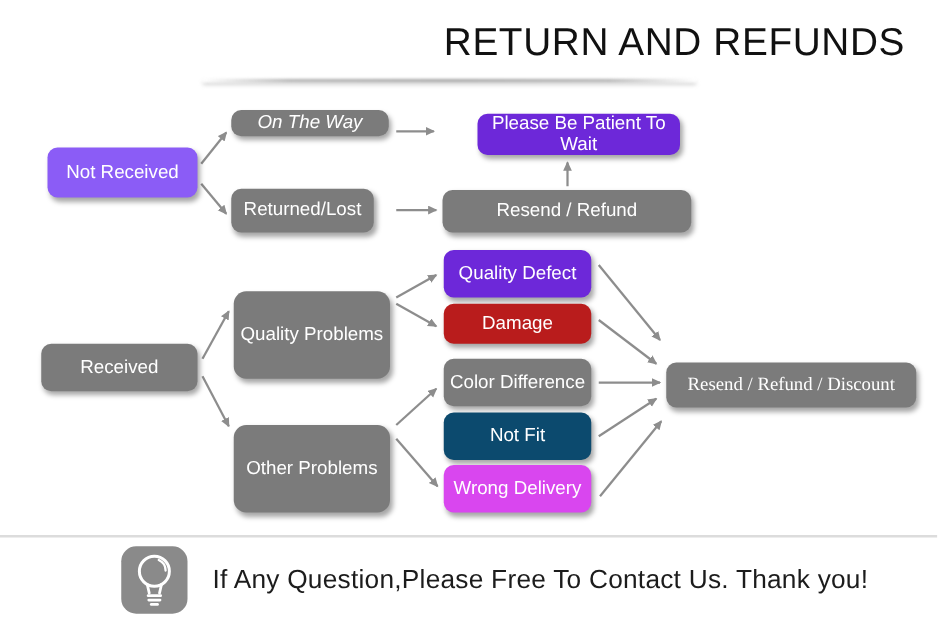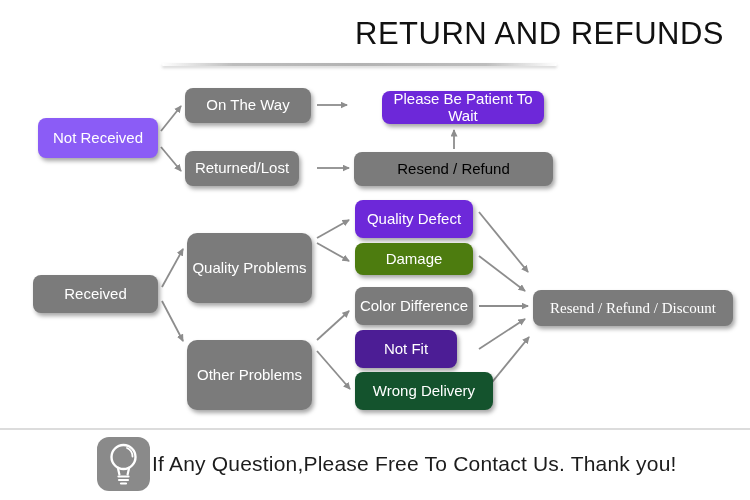--- a/index.html
+++ b/index.html
@@ -29,21 +29,21 @@
   .footer-divider{
     position:absolute;left:0;top:428px;width:750px;height:2px;background:#dcdcdc;
   }
   .footer{
     position:absolute;left:97px;top:437px;height:54px;display:flex;align-items:center;
   }
   .bulb-icon{
     width:53px;height:54px;border-radius:12px;background:#8a8a8a;flex:0 0 auto;
   }
   .footer-text{
-    margin-left:2px;font-size:21px;color:#1c1c1c;letter-spacing:0.2px;white-space:nowrap;
+    margin-left:20px;font-size:21px;color:#1c1c1c;letter-spacing:0.2px;white-space:nowrap;
   }
 </style>
 </head>
 <body>
 
 <div class="page">
 
   <h1 class="title">RETURN AND REFUNDS</h1>
   <div class="title-divider"></div>
 
@@ -70,54 +70,54 @@
         <line x1="479" y1="306" x2="528" y2="306" stroke="#8d8d8d" stroke-width="1.8" marker-end="url(#arrowhead)"></line>
         <line x1="479" y1="349" x2="525" y2="319" stroke="#8d8d8d" stroke-width="1.8" marker-end="url(#arrowhead)"></line>
         <line x1="480" y1="397" x2="529" y2="337" stroke="#8d8d8d" stroke-width="1.8" marker-end="url(#arrowhead)"></line>
       </g>
   </svg>
 
   <div id="nodes-layer">
       <div class="node" style="left: 38px; top: 118px; width: 120px; height: 40px; background: #8b5cf6; color: rgb(255, 255, 255);">
         <span>Not Received</span>
       </div>
-      <div class="node" style="left: 185px; top: 88px; width: 126px; height: 35px; background: rgb(123, 123, 123); color: rgb(255, 255, 255);">
+      <div class="node" style="left: 185px; top: 88px; width: 126px; height: 21px; background: rgb(123, 123, 123); color: rgb(255, 255, 255); font-style: italic;">
         <span>On The Way</span>
       </div>
       <div class="node" style="left: 185px; top: 151px; width: 114px; height: 35px; background: rgb(123, 123, 123); color: rgb(255, 255, 255);">
         <span>Returned/Lost</span>
       </div>
       <div class="node" style="left: 352px; top: 91px; width: 162px; height: 33px; background: #6d28d9; color: rgb(255, 255, 255); margin-left: 30px;">
         <span>Please Be Patient To Wait</span>
       </div>
-      <div class="node" style="left: 354px; top: 152px; width: 199px; height: 34px; background: rgb(123, 123, 123); color: #000000;">
+      <div class="node" style="left: 354px; top: 152px; width: 199px; height: 34px; background: rgb(123, 123, 123); color: #ffffff;">
         <span>Resend / Refund</span>
       </div>
       <div class="node" style="left: 33px; top: 275px; width: 125px; height: 38px; background: rgb(123, 123, 123); color: rgb(255, 255, 255);">
         <span>Received</span>
       </div>
       <div class="node big" style="left: 187px; top: 205px; width: 125px; height: 70px; background: rgb(123, 123, 123); color: rgb(255, 255, 255);">
         <span>Quality Problems</span>
       </div>
       <div class="node big" style="left: 187px; top: 312px; width: 125px; height: 70px; background: rgb(123, 123, 123); color: rgb(255, 255, 255);">
         <span>Other Problems</span>
       </div>
       <div class="node" style="left: 355px; top: 200px; width: 118px; height: 38px; background: #6d28d9; color: rgb(255, 255, 255);">
         <span>Quality Defect</span>
       </div>
-      <div class="node" style="left: 355px; top: 243px; width: 118px; height: 32px; background: #4d7c0f; color: rgb(255, 255, 255);">
+      <div class="node" style="left: 355px; top: 243px; width: 118px; height: 32px; background: #b91c1c; color: rgb(255, 255, 255);">
         <span>Damage</span>
       </div>
       <div class="node" style="left: 355px; top: 287px; width: 118px; height: 38px; background: rgb(123, 123, 123); color: rgb(255, 255, 255);">
         <span>Color Difference</span>
       </div>
-      <div class="node" style="left: 355px; top: 330px; width: 102px; height: 38px; background: #4c1d95; color: rgb(255, 255, 255);">
+      <div class="node" style="left: 355px; top: 330px; width: 118px; height: 38px; background: #0c4a6e; color: rgb(255, 255, 255);">
         <span>Not Fit</span>
       </div>
-      <div class="node" style="left: 355px; top: 372px; width: 138px; height: 38px; background: #14532d; color: rgb(255, 255, 255);">
+      <div class="node" style="left: 355px; top: 372px; width: 118px; height: 38px; background: #d946ef; color: rgb(255, 255, 255);">
         <span>Wrong Delivery</span>
       </div>
       <div class="node" style="left: 533px; top: 290px; width: 200px; height: 36px; background: rgb(123, 123, 123); color: rgb(255, 255, 255); font-family: Liberation Serif, serif;">
         <span>Resend / Refund / Discount</span>
       </div>
     </div>
 
   <div class="footer-divider"></div>
 
   <div class="footer">

